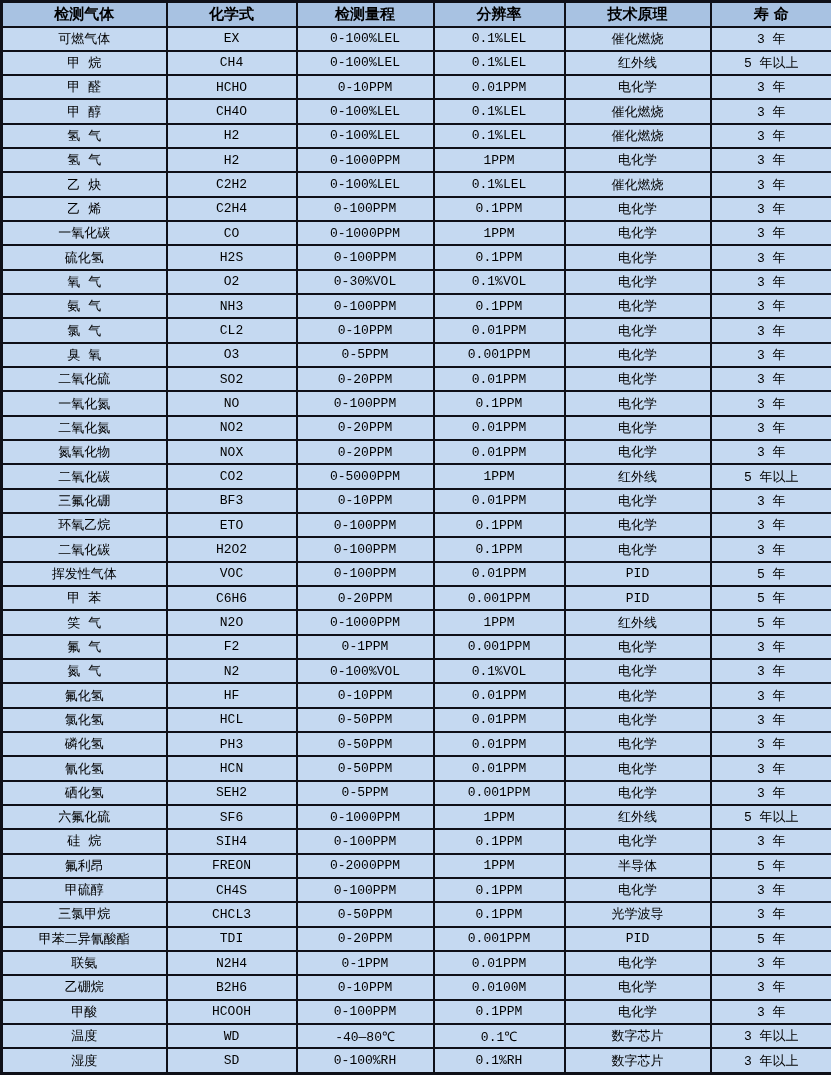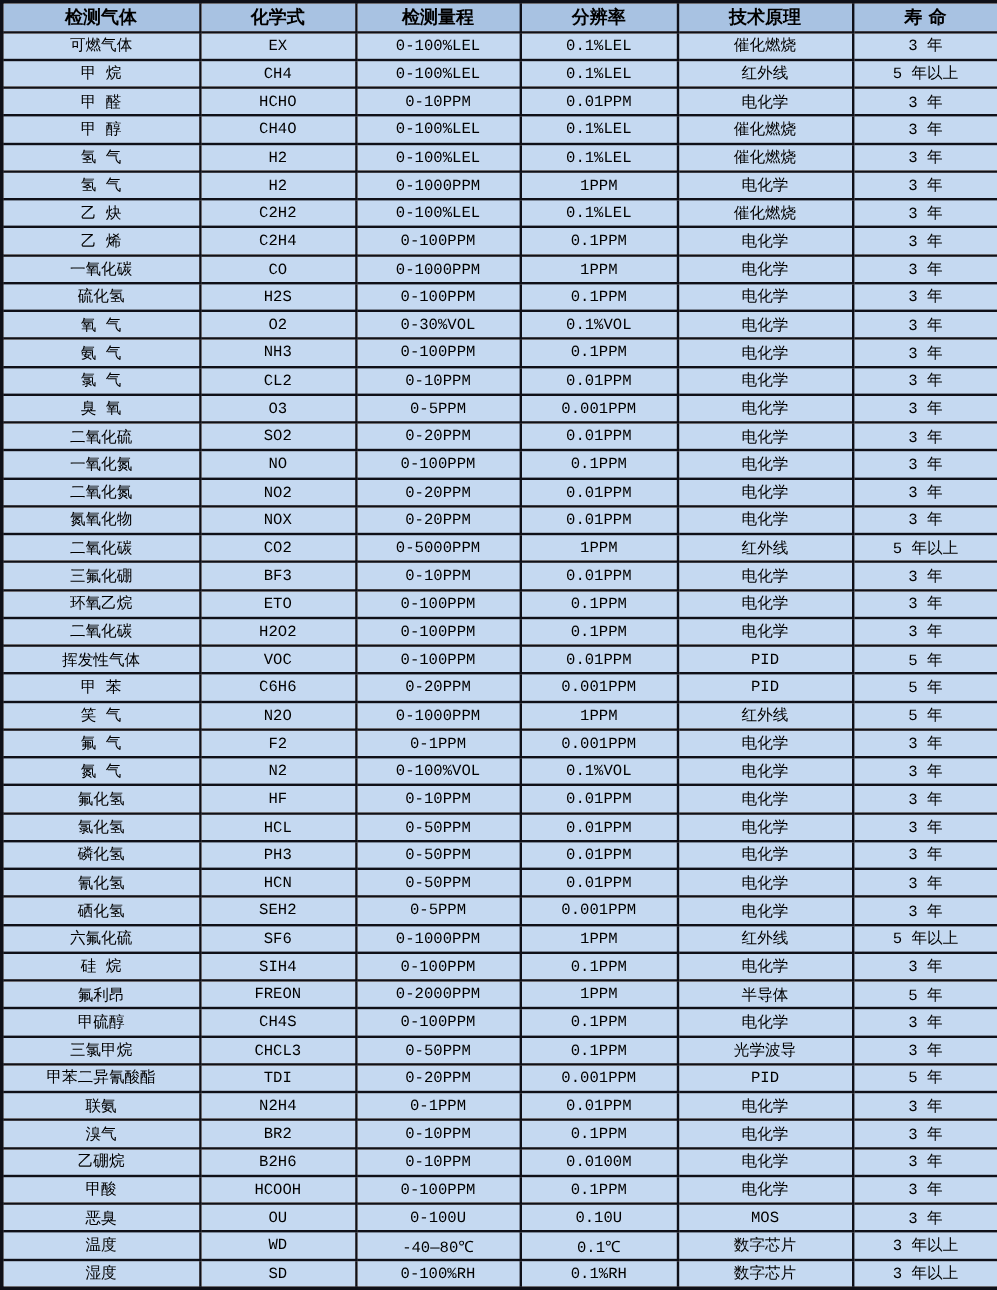--- a/index.html
+++ b/index.html
@@ -375,49 +375,33 @@
       </tr>
       <tr>
         <td>联氨</td>
         <td>N2H4</td>
         <td>0-1PPM</td>
         <td>0.01PPM</td>
         <td>电化学</td>
         <td>3 年</td>
       </tr>
       <tr>
-        <td>溴气</td>
-        <td>BR2</td>
-        <td>0-10PPM</td>
-        <td>0.1PPM</td>
-        <td>电化学</td>
-        <td>3 年</td>
-      </tr>
-      <tr>
         <td>乙硼烷</td>
         <td>B2H6</td>
         <td>0-10PPM</td>
         <td>0.0100M</td>
         <td>电化学</td>
         <td>3 年</td>
       </tr>
       <tr>
         <td>甲酸</td>
         <td>HCOOH</td>
         <td>0-100PPM</td>
         <td>0.1PPM</td>
         <td>电化学</td>
-        <td>3 年</td>
-      </tr>
-      <tr>
-        <td>恶臭</td>
-        <td>OU</td>
-        <td>0-100U</td>
-        <td>0.10U</td>
-        <td>MOS</td>
         <td>3 年</td>
       </tr>
       <tr>
         <td>温度</td>
         <td>WD</td>
         <td>-40—80℃</td>
         <td>0.1℃</td>
         <td>数字芯片</td>
         <td>3 年以上</td>
       </tr>

